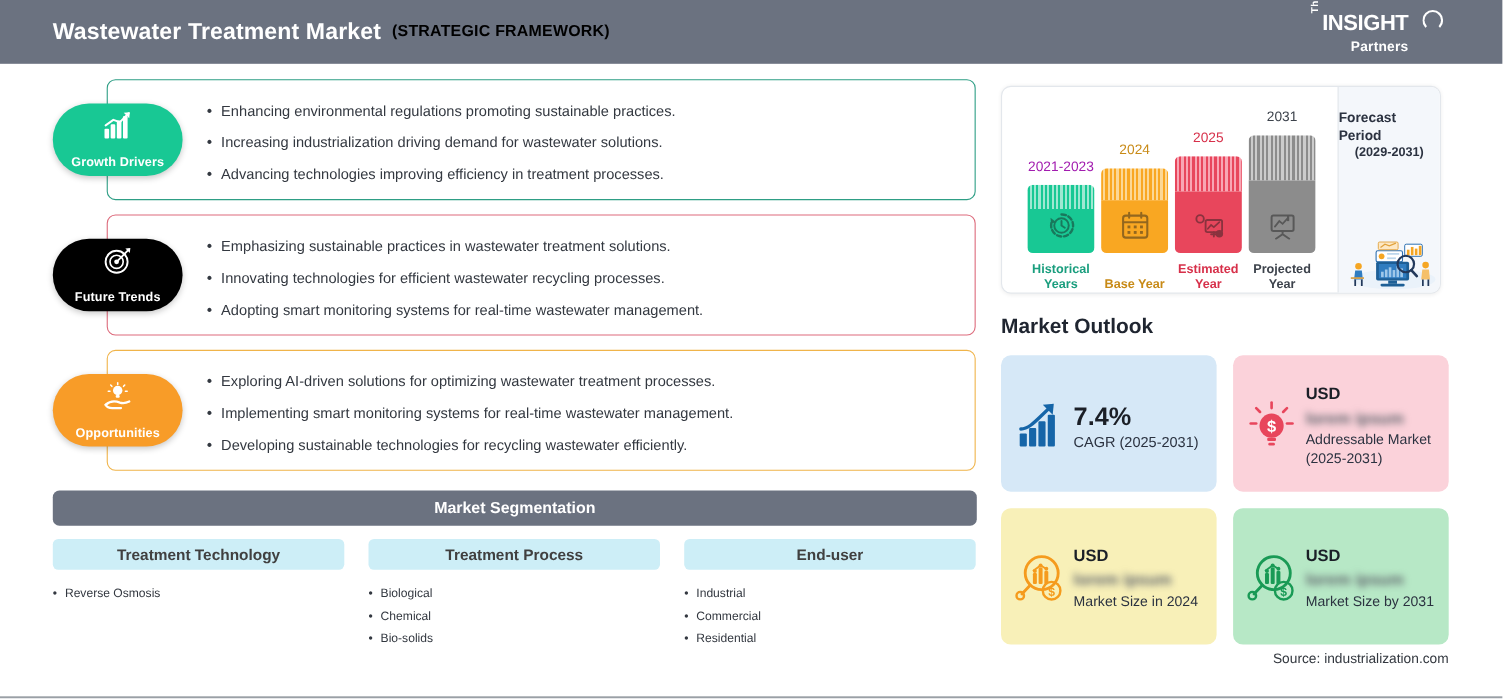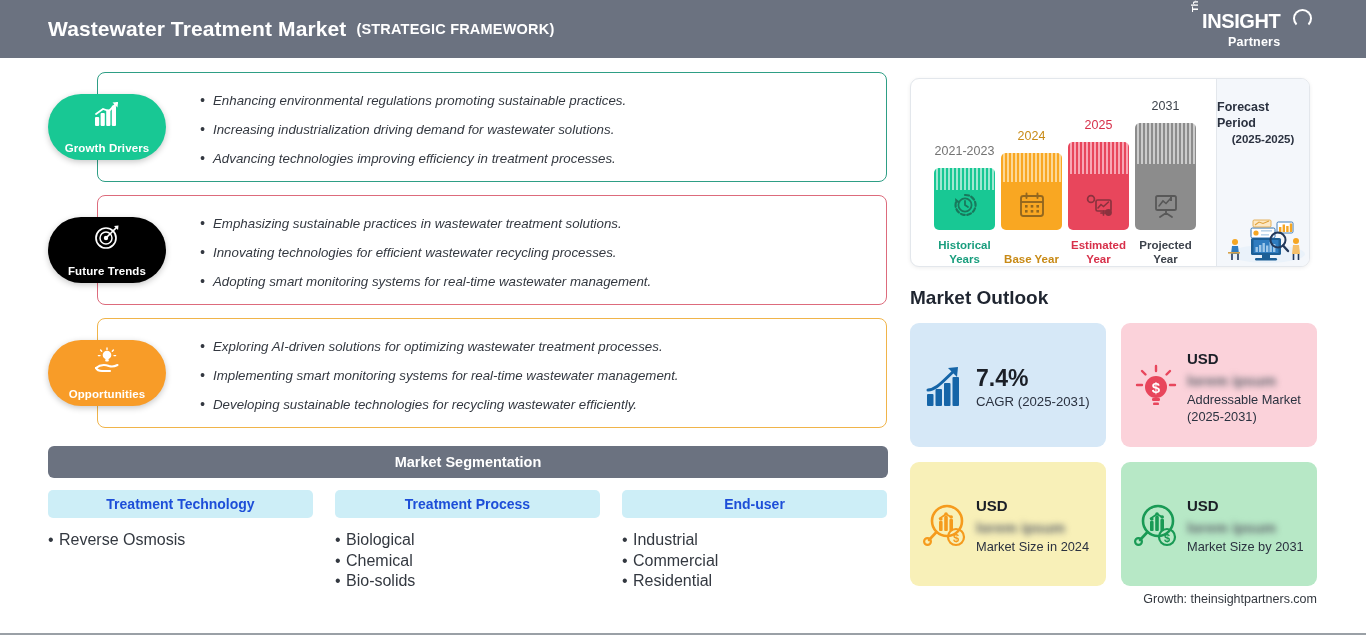--- a/index.html
+++ b/index.html
@@ -25,21 +25,21 @@
   }
   .header-title {
     margin-left: 48px;
     color: #ffffff;
     font-size: 21px; font-weight: bold;
     letter-spacing: .1px;
     white-space: nowrap;
   }
   .header-sub {
     margin-left: 10px;
-    color: #ffffff;
+    color: #000000;
     font-size: 14.5px; font-weight: bold;
     letter-spacing: .2px;
     white-space: nowrap;
   }
   .logo {
     position: absolute; right: 56px; top: 9px;
     width: 120px; height: 40px;
     color: #ffffff;
   }
   .logo-the {
@@ -102,23 +102,22 @@
     color: #ffffff; font-size: 11.5px; font-weight: bold;
     letter-spacing: .1px; white-space: nowrap;
   }
   .badge-icon {
     position: absolute; top: 7px; left: 50%;
     transform: translateX(-50%);
     width: 28px; height: 26px;
   }
 
   .bullets {
-    position: absolute; left: 152px; top: 14px;
+    position: absolute; left: 140px; top: 14px;
     width: 690px;
-    font-style: italic;
   }
   .bullets li {
     list-style: none;
     color: #333840;
     font-size: 13.3px;
     line-height: 28px;
     white-space: nowrap;
   }
   .bullets li::before {
     content: "\2022";
@@ -137,28 +136,28 @@
     color: #ffffff; font-size: 14.5px; font-weight: bold;
   }
   .seg-cols {
     display: flex; margin-top: 12px; gap: 22px;
   }
   .seg-col { width: 265px; }
   .seg-col-head {
     height: 28px; border-radius: 5px;
     background: #cdeef7;
     display: flex; align-items: center; justify-content: center;
-    color: #1d4ed8; font-size: 14px; font-weight: bold;
+    color: #404040; font-size: 14px; font-weight: bold;
     white-space: nowrap;
   }
   .seg-col.c1 .seg-col-head { width: 265px; }
   .seg-col ul { margin-top: 12px; }
   .seg-col li {
     list-style: none; color: #333840;
-    font-size: 16px; line-height: 20.5px;
+    font-size: 11px; line-height: 20.5px;
     white-space: nowrap;
   }
   .seg-col li::before {
     content: "\2022"; display: inline-block; width: 11px;
   }
 
   
   .right-col { position: absolute; left: 910px; top: 58px; width: 420px; }
 
   .forecast-card {
@@ -366,21 +365,21 @@
       </div>
     </div>
   </div>
 
   <div class="right-col">
 
     <div class="forecast-card">
       <div class="bars">
 
         <div class="bar-item" style="left:6px;">
-          <div class="bar-year" style="top:-86px;color:#737373;">2021-2023</div>
+          <div class="bar-year" style="top:-86px;color:#a21caf;">2021-2023</div>
           <div class="bar-col" style="height:62px;">
             <div class="bar-strip" style="height:22px;background:repeating-linear-gradient(90deg,#18c894 0 2px,#9fe8d2 2px 4px);"></div>
             <div class="bar-solid" style="height:40px;background:#18c894;">
               <svg class="bar-icon" viewBox="0 0 28 26">
                 <path d="M14 3 A10 10 0 1 1 5 10" fill="none" stroke="#1a1a1a" stroke-width="2.2" stroke-linecap="round" stroke-dasharray="4 2.5"></path>
                 <path d="M4 6 L4.5 11 L9.5 10.2 Z" fill="#1a1a1a"></path>
                 <circle cx="14" cy="13" r="6.6" fill="none" stroke="#1a1a1a" stroke-width="1.8"></circle>
                 <path d="M14 9 L14 13 L17 15" stroke="#1a1a1a" stroke-width="1.8" fill="none" stroke-linecap="round"></path>
               </svg>
             </div>
@@ -444,21 +443,21 @@
           <div class="bar-cap" style="color:#3d434c;">Projected Year</div>
         </div>
 
       </div>
 
       <div class="fc-panel">
         <div class="fc-title">
           <div>Forecast</div>
           <div>Period</div>
         </div>
-        <div class="fc-years">(2025-2025)</div>
+        <div class="fc-years">(2029-2031)</div>
         <svg class="fc-illus" viewBox="0 0 86 56">
           <ellipse cx="46" cy="46" rx="38" ry="9" fill="#eaf2fa"></ellipse>
           <rect x="30" y="20" width="24" height="10" rx="1.5" fill="#ffffff" stroke="#2c6fb0" stroke-width="1"></rect>
           <circle cx="35" cy="25" r="2.6" fill="#f5a623"></circle>
           <rect x="40" y="22" width="11" height="1.6" fill="#bcd6ec"></rect>
           <rect x="40" y="26" width="8" height="1.6" fill="#bcd6ec"></rect>
           <rect x="56" y="14" width="16" height="11" rx="1.4" fill="#fff" stroke="#2c6fb0" stroke-width=".9"></rect>
           <rect x="58" y="19" width="2.4" height="5" fill="#f5a623"></rect>
           <rect x="61.6" y="16.5" width="2.4" height="7.5" fill="#f5a623"></rect>
           <rect x="65.2" y="18" width="2.4" height="6" fill="#f5a623"></rect>
@@ -577,16 +576,16 @@
         </svg>
         <div class="ocard-body">
           <div class="usd">USD</div>
           <span class="blurred">lorem ipsum</span>
           <div class="ocard-sub">Market Size by 2031</div>
         </div>
       </div>
 
     </div>
 
-    <div class="source">Growth: theinsightpartners.com</div>
+    <div class="source">Source: industrialization.com</div>
   </div>
 
 </div>
 
 </body></html>

